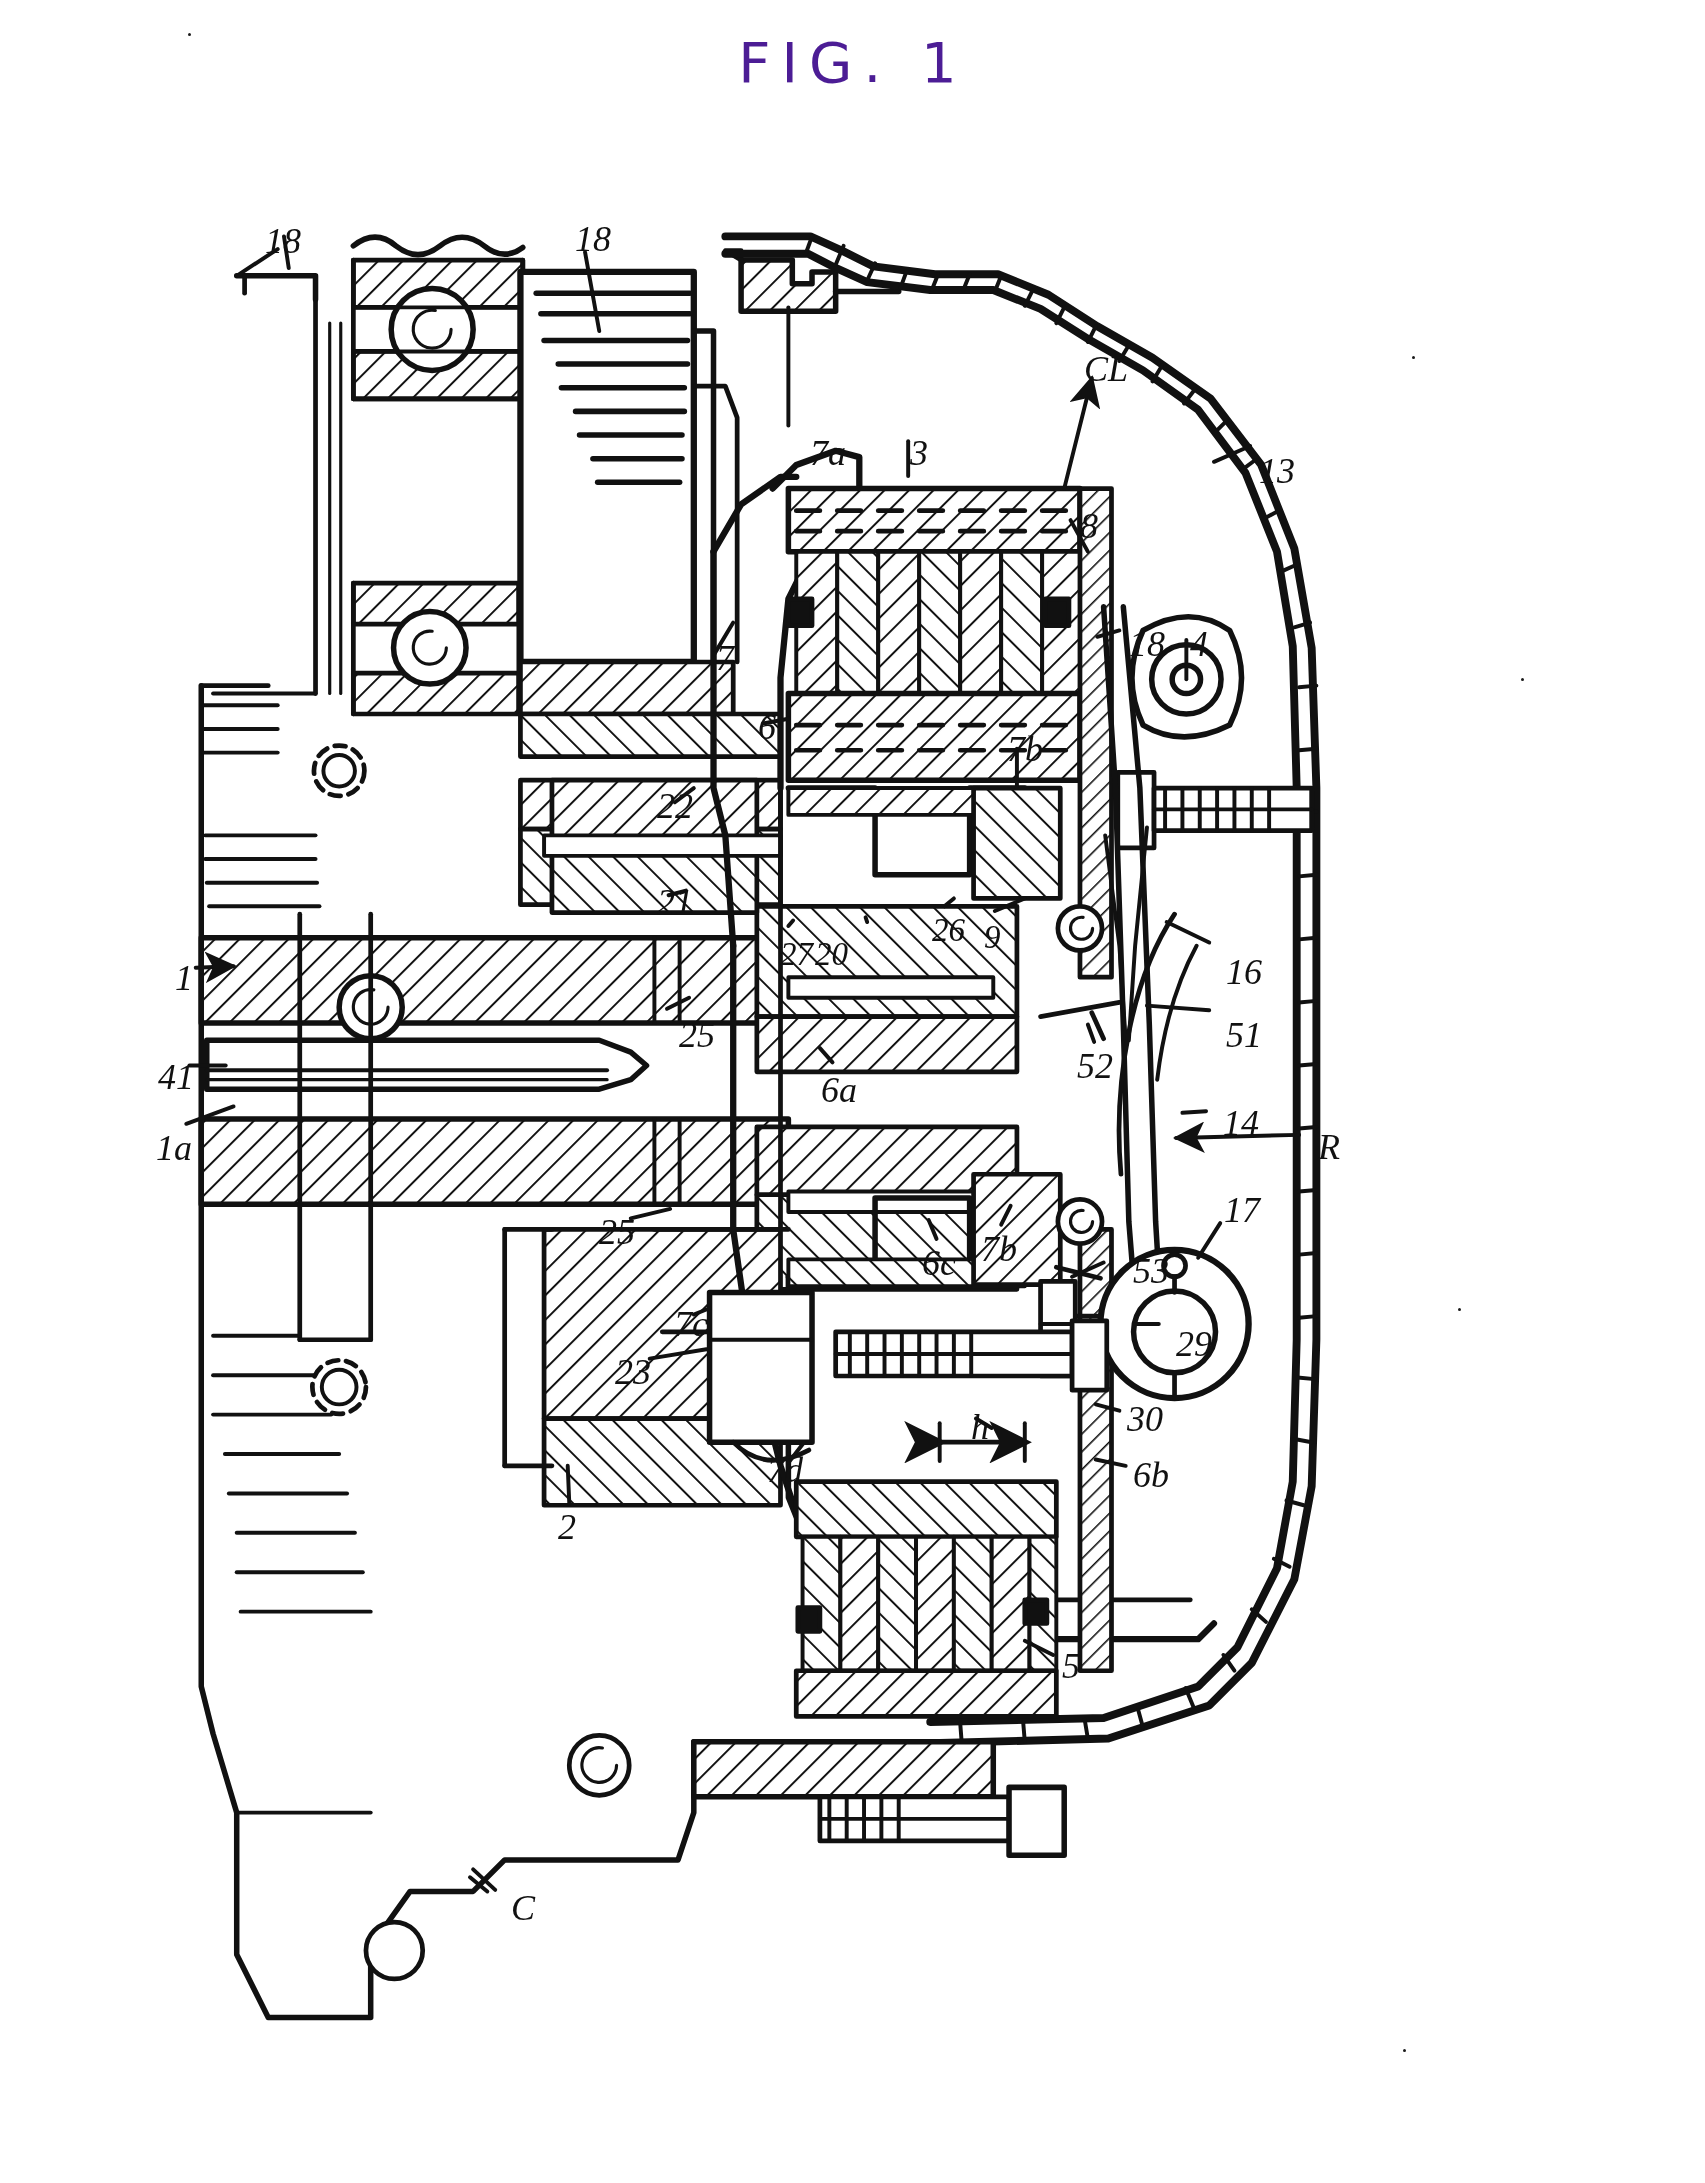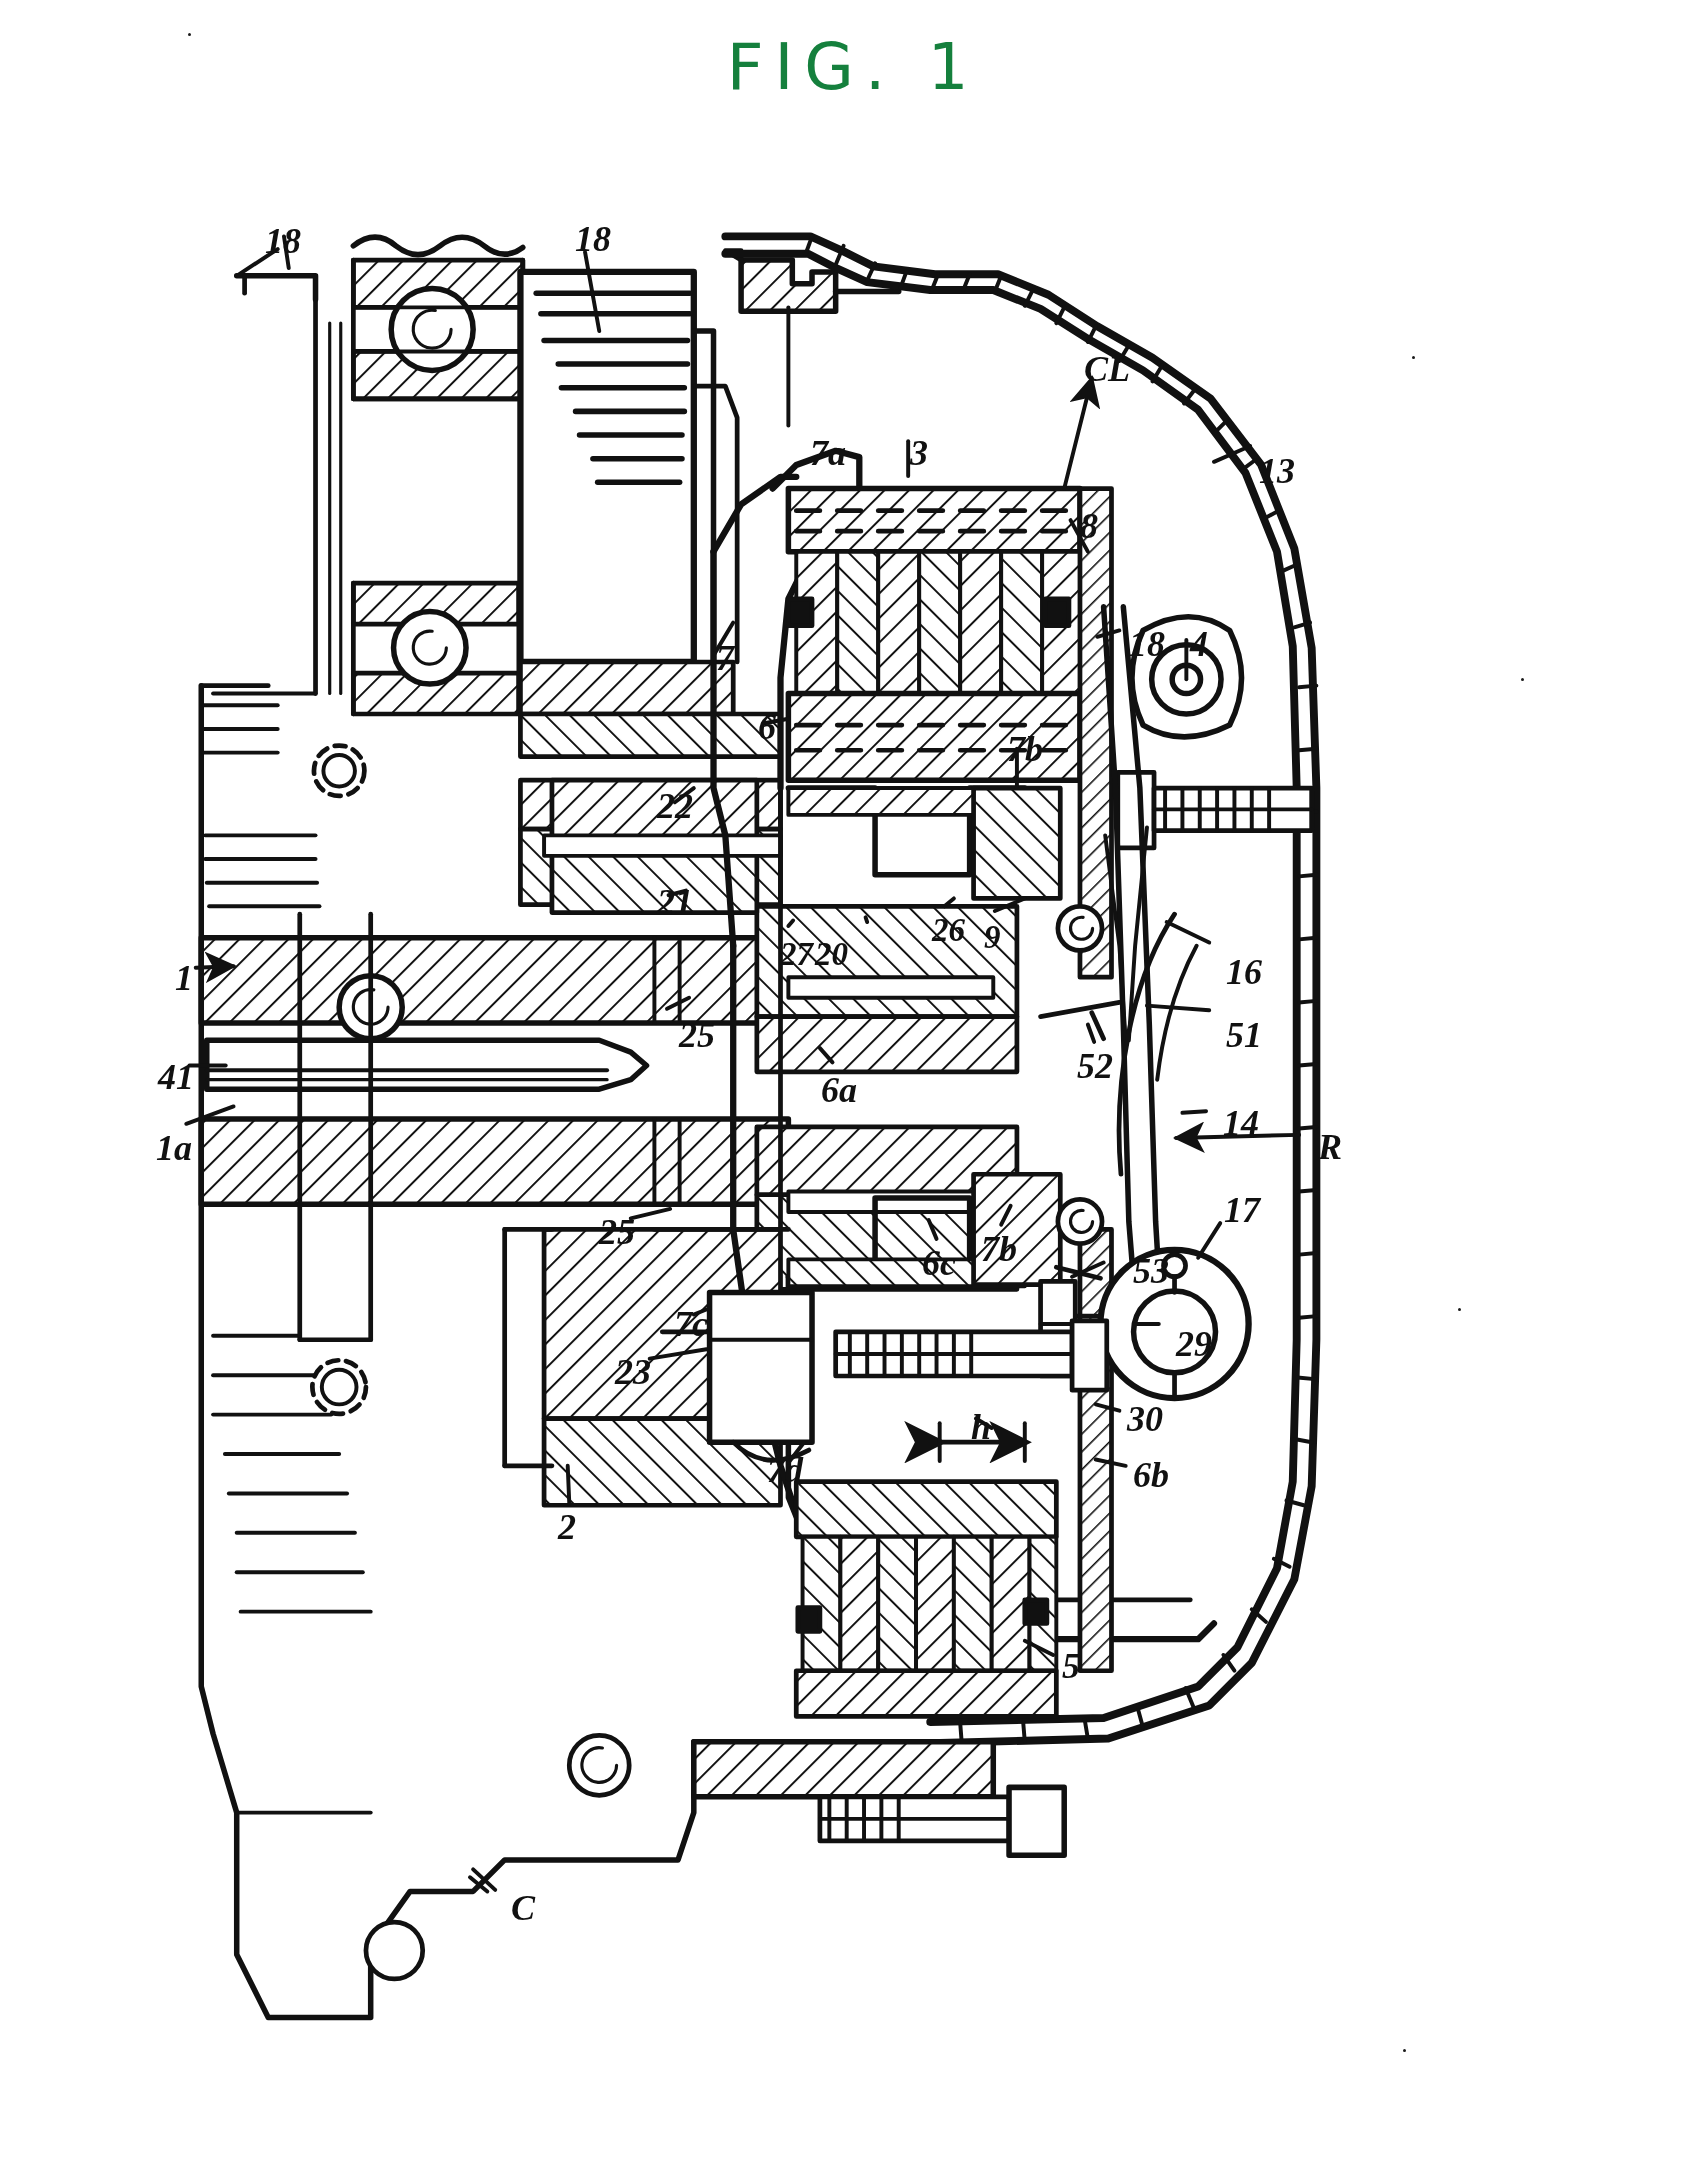--- a/index.html
+++ b/index.html
@@ -5,28 +5,28 @@
 <style>
   html,body{margin:0;padding:0;background:#fff;}
   body{
     font-family:"Liberation Serif", serif;
     width:1706px;height:2183px;position:relative;overflow:hidden;
   }
   #sheet{position:absolute;inset:0;background:#ffffff;}
   #fig-title{
     position:absolute;left:0;right:0;top:30px;text-align:center;
     font-family:"DejaVu Sans", sans-serif;
-    font-size:64px;letter-spacing:11px;font-weight:400;color:#15803d;
+    font-size:56px;letter-spacing:11px;font-weight:400;color:#4c1d95;
     user-select:none;
   }
   svg#dwg{position:absolute;left:0;top:0;width:1706px;height:2183px;}
   .lbl{
     position:absolute;
     font-family:"Liberation Serif", serif;
-    font-style:italic;font-weight:700;color:#111;
+    font-style:italic;font-weight:400;color:#111;
     font-size:36px;line-height:1;white-space:nowrap;user-select:none;
   }
   .lbl.sm{font-size:33px;}
   .speck{position:absolute;width:3.2px;height:3.2px;background:#1a1a1a;border-radius:50%;}
 </style>
 </head>
 <body>
 
 <div id="sheet">
 

